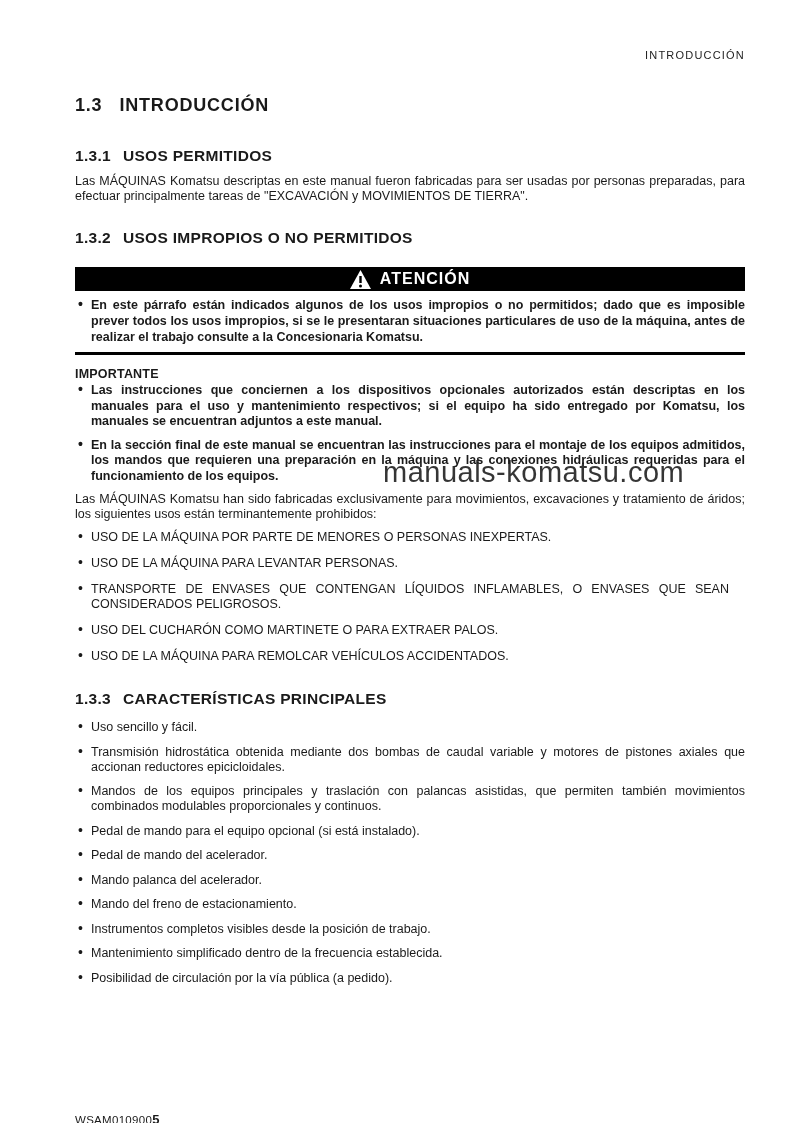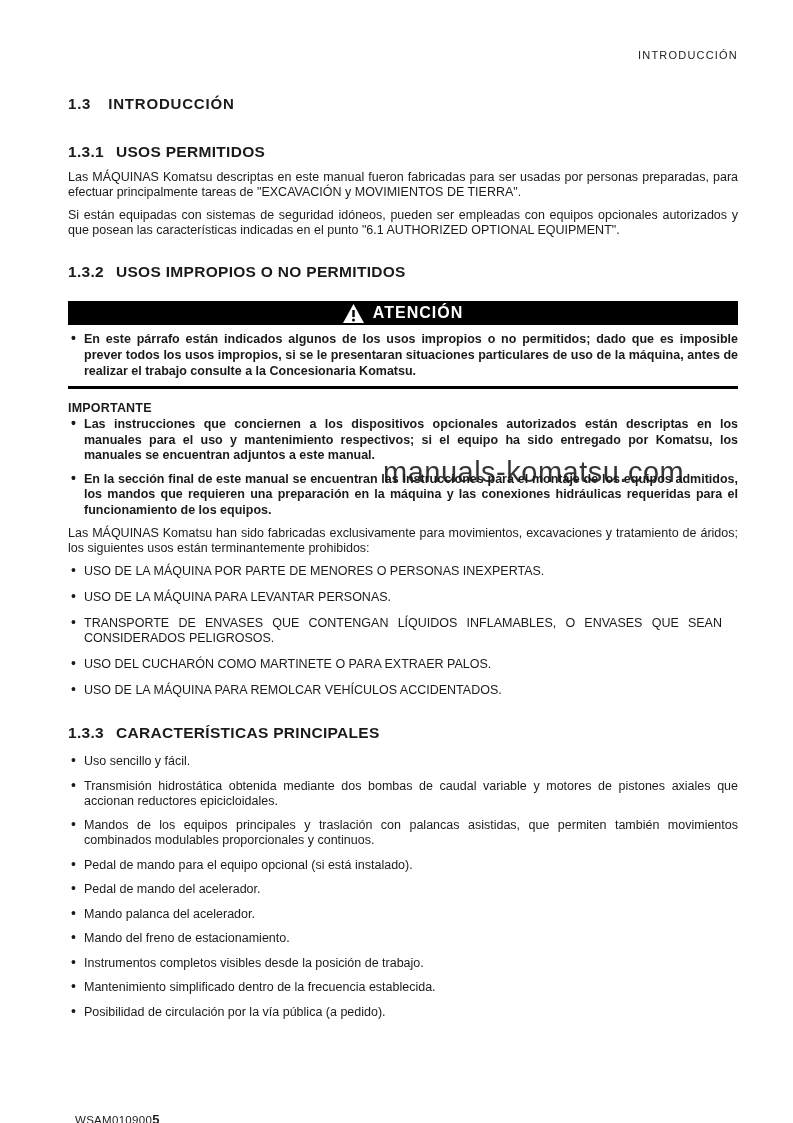--- a/index.html
+++ b/index.html
@@ -7,33 +7,33 @@
     position:relative;
     width:793px;height:1123px;
     margin:0 auto;
     background:#ffffff;
     font-family:"Liberation Sans", sans-serif;
     color:#1a1a1a;
     overflow:hidden;
   }
   .content{
     position:absolute;
-    left:68px;top:0;
+    left:75px;top:0;
     width:670px;
   }
   .running-head{
     padding-top:49px;
     text-align:right;
     font-size:11px;
     letter-spacing:1.2px;
     color:#222;
   }
   .h1{
     margin-top:34px;
-    font-size:15px;
+    font-size:18px;
     font-weight:bold;
     letter-spacing:0.8px;
   }
   .h1 .sec-num{margin-right:17px;}
   .h2{
     font-size:15.5px;
     font-weight:bold;
     letter-spacing:0.3px;
   }
   .h2 .sec-num{margin-right:12px;}
@@ -128,21 +128,20 @@
     <div class="running-head">INTRODUCCIÓN</div>
 
     <div class="h1">
       <span class="sec-num">1.3</span><span>INTRODUCCIÓN</span>
     </div>
 
     <div class="h2 h2-131">
       <span class="sec-num">1.3.1</span><span>USOS PERMITIDOS</span>
     </div>
     <p class="body-text">Las MÁQUINAS Komatsu descriptas en este manual fueron fabricadas para ser usadas por personas preparadas, para efectuar principalmente tareas de "EXCAVACIÓN y MOVIMIENTOS DE TIERRA".</p>
-    <p class="body-text">Si están equipadas con sistemas de seguridad idóneos, pueden ser empleadas con equipos opcionales autorizados y que posean las características indicadas en el punto "6.1 AUTHORIZED OPTIONAL EQUIPMENT".</p>
 
     <div class="h2 h2-132">
       <span class="sec-num">1.3.2</span><span>USOS IMPROPIOS O NO PERMITIDOS</span>
     </div>
 
     <div class="attention-box">
       <div class="attention-bar">
         <svg class="warn-svg" width="21" height="19" viewBox="0 0 21 19">
           <path d="M10.5 0 L21 19 L0 19 Z" fill="#ffffff"></path>
           <rect x="9.3" y="6" width="2.4" height="7" fill="#000000"></rect>

